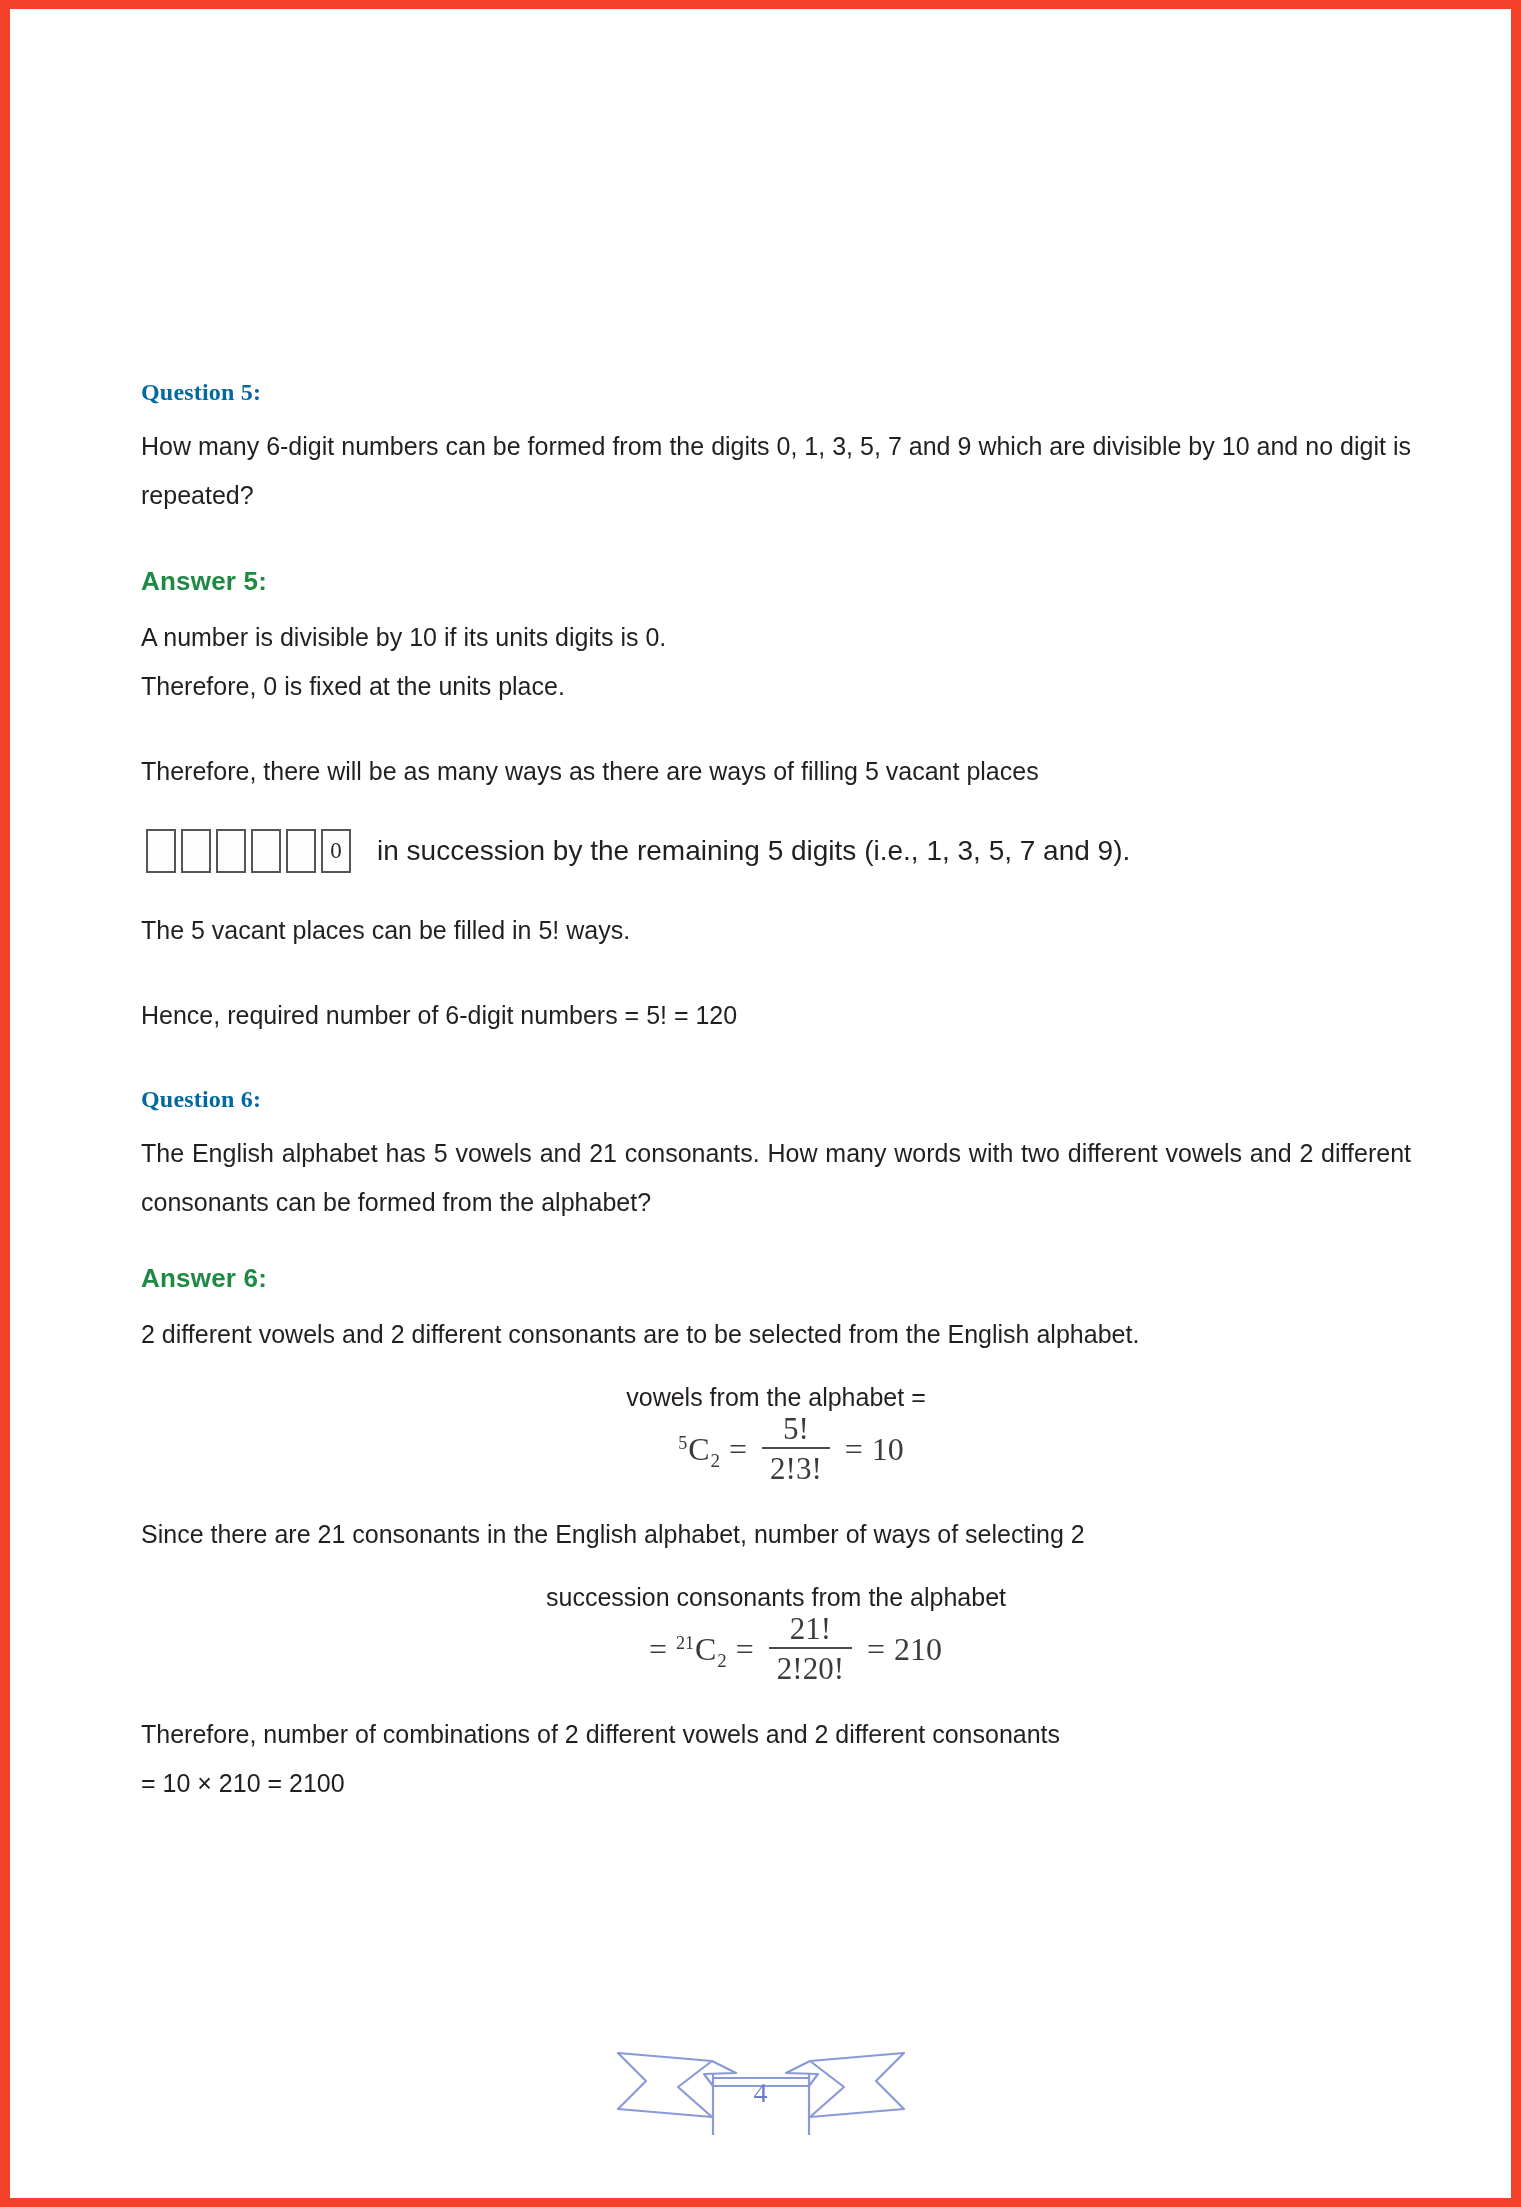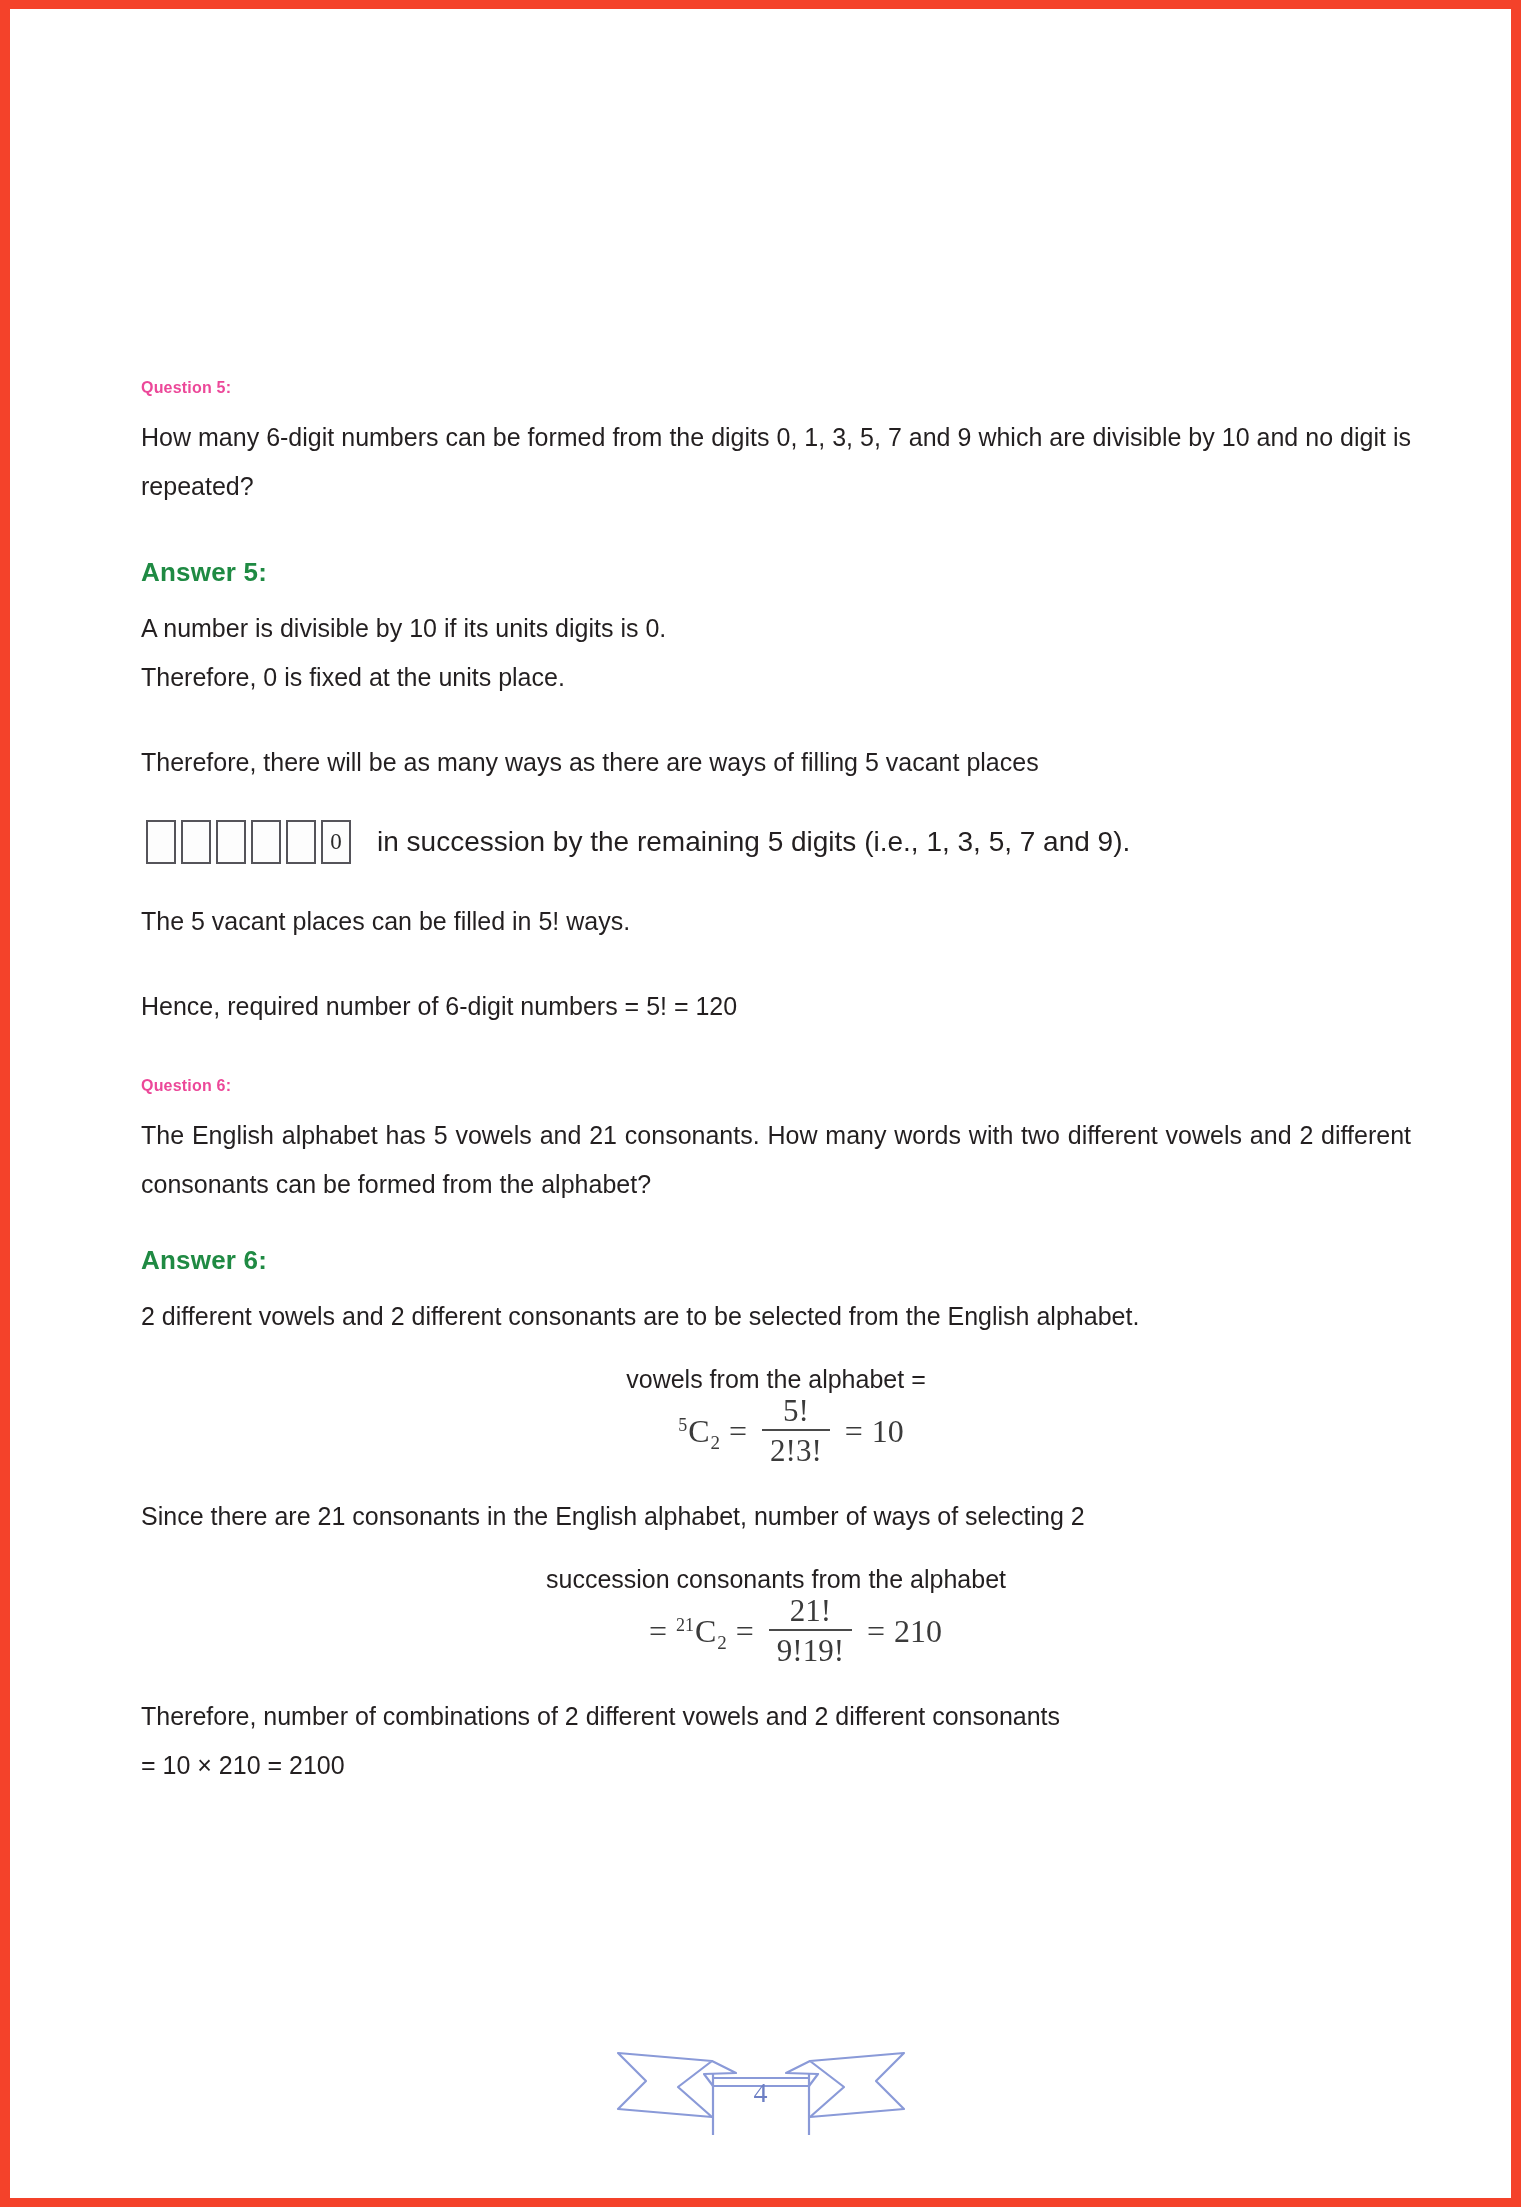--- a/index.html
+++ b/index.html
@@ -30,26 +30,26 @@
     left: 0; top: 0; right: 0; bottom: 0;
     background: #ffffff;
   }
   .content {
     position: absolute;
     left: 131px;
     top: 370px;
     width: 1270px;
   }
   .qhead {
-    color: #ec4899;
+    color: #0369a1;
     font-weight: bold;
-    font-size: 16px;
+    font-size: 24px;
     letter-spacing: 0.2px;
     margin: 0 0 16px 0;
-    font-family: Liberation Sans, sans-serif;
+    font-family: Liberation Serif, serif;
   }
   .ahead {
     color: #1f8a43;
     font-weight: bold;
     font-size: 26px;
     letter-spacing: 0.2px;
     margin: 0 0 16px 0;
     font-family: "Liberation Sans", sans-serif;
   }
   .para {
@@ -265,21 +265,21 @@
         <span class="formula">
           <span class="op">=</span>
           <span class="comb">
             <span class="pre">21</span>
               <span>C</span>
               <span class="sub">2</span>
           </span>
           <span class="op">=</span>
           <span class="frac">
             <span class="num">21!</span>
-            <span class="den">9!19!</span>
+            <span class="den">2!20!</span>
           </span>
           <span class="op">=</span>
           <span>210</span>
         </span>
       </div>
 
       <div class="gap-sm"></div>
 
       <p class="para">Therefore, number of combinations of 2 different vowels and 2 different consonants</p>
       <p class="para">= 10 × 210 = 2100</p>

